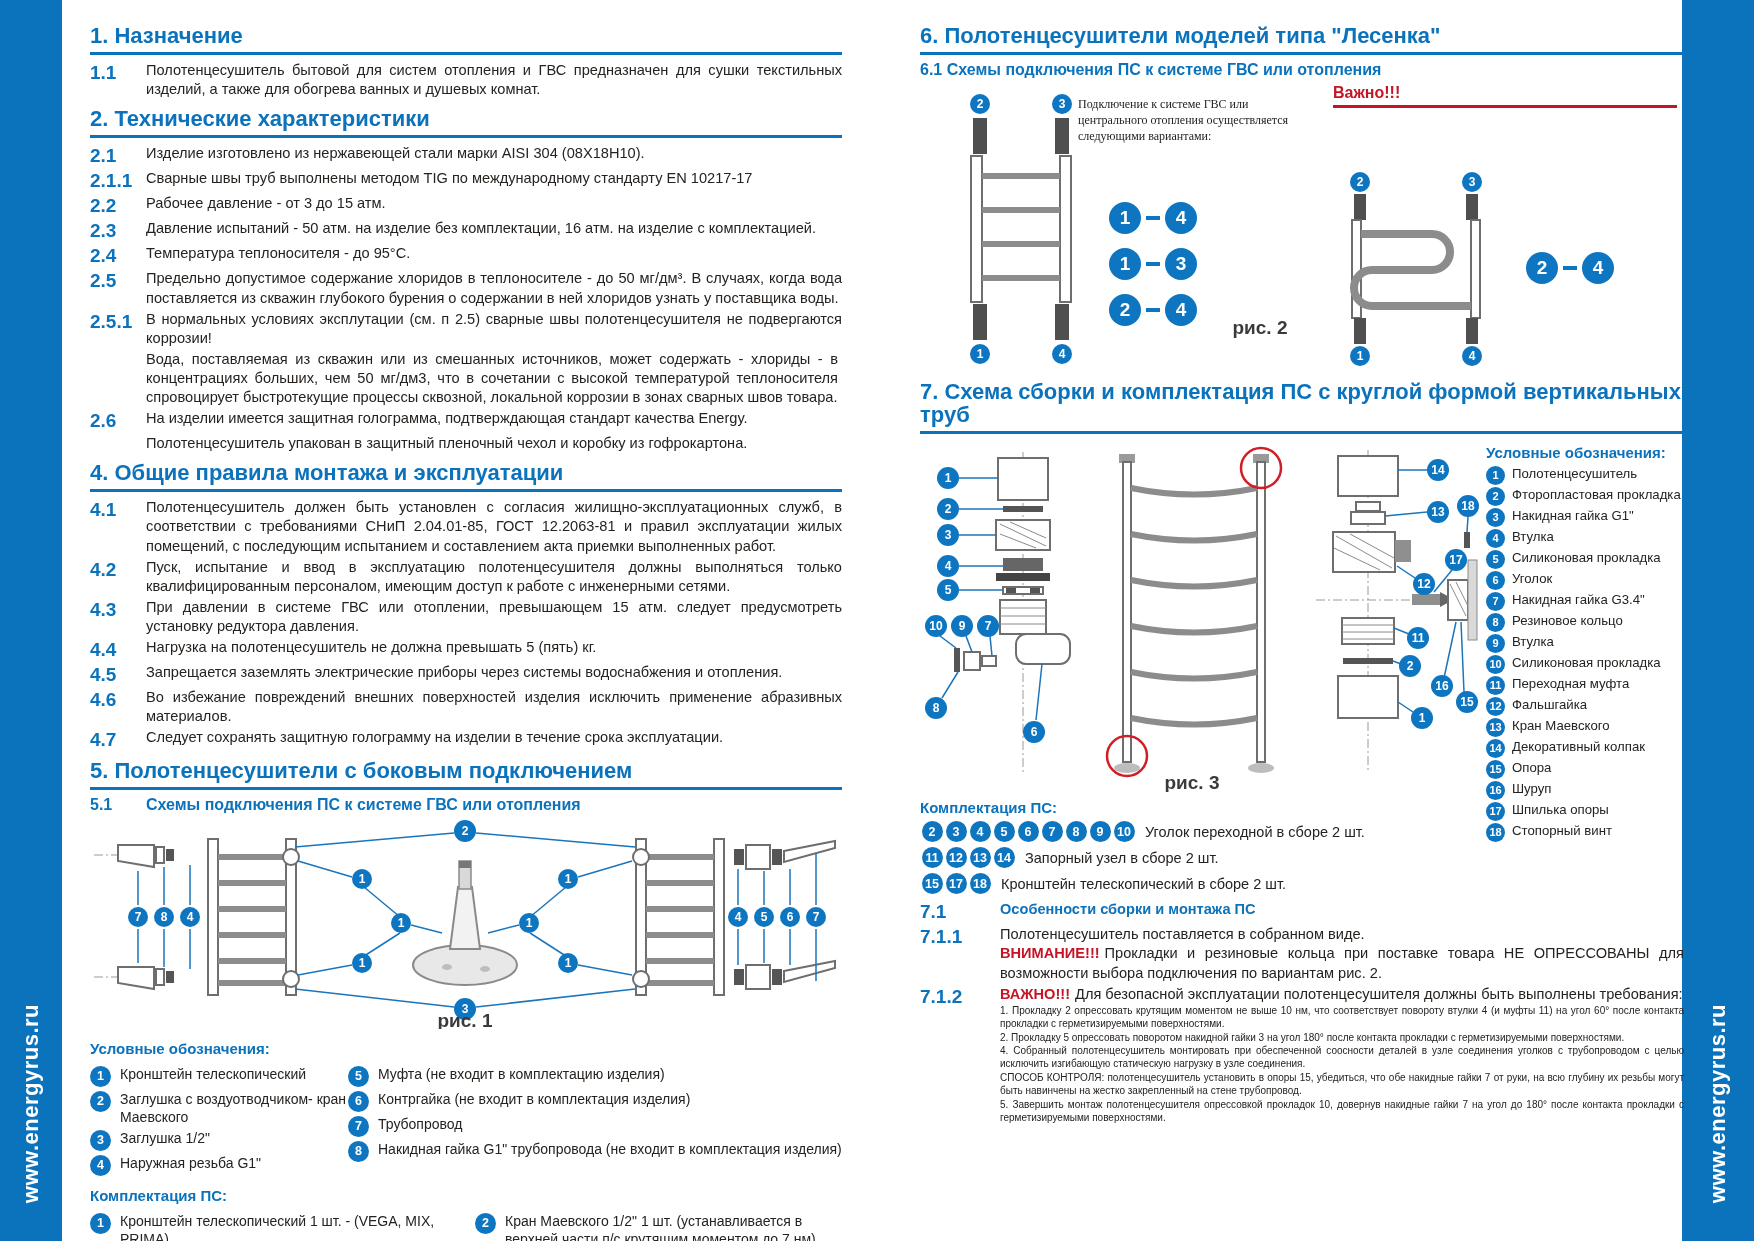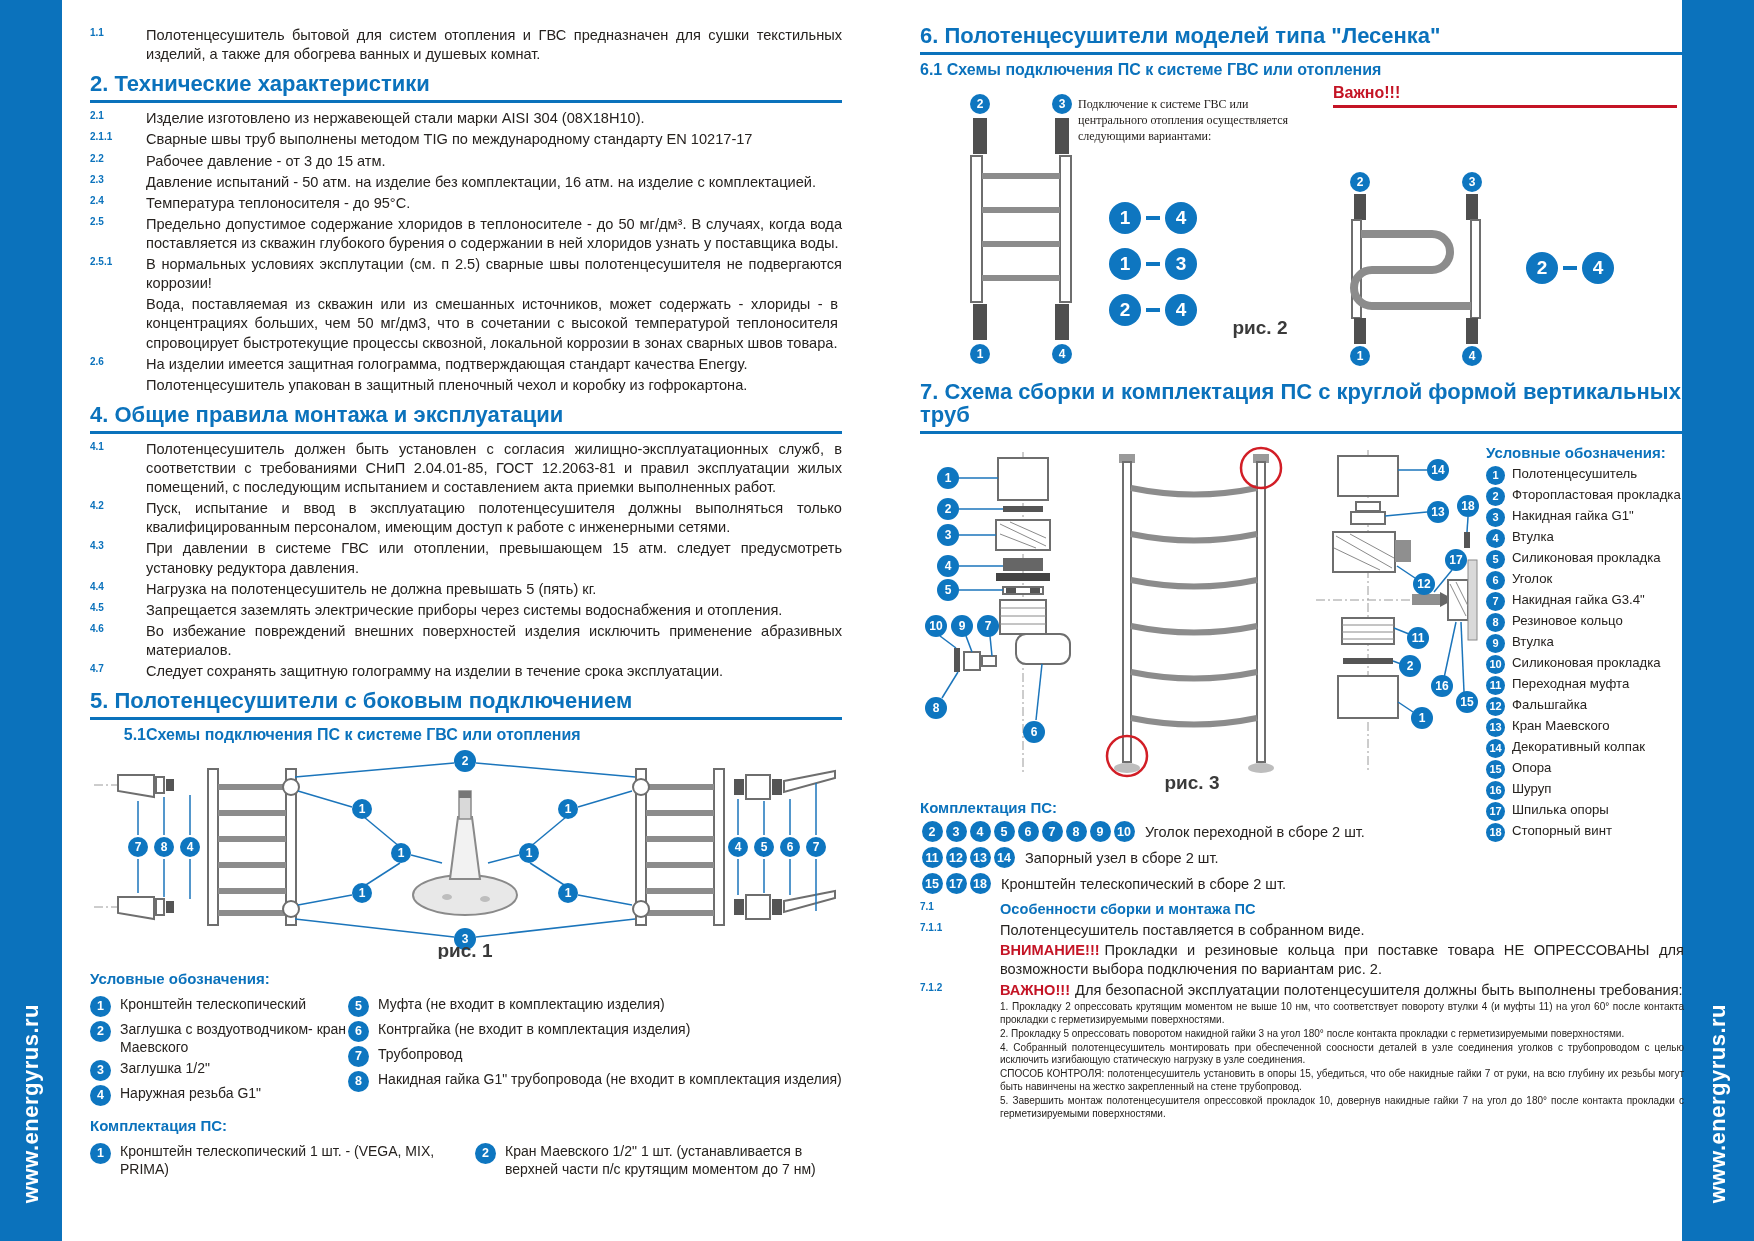--- a/index.html
+++ b/index.html
@@ -21,24 +21,24 @@
   .col { position:absolute; top:24px; }
   .col-left  { left:90px;  width:752px; }
   .col-right { left:920px; width:764px; }
 
   .sec-h {
     color:#0B72BC; font-weight:bold; font-size:22px; line-height:1.05;
     border-bottom:3px solid #0B72BC; padding-bottom:5px; margin:8px 0 6px;
   }
   .first { margin-top:0; }
   .item { display:flex; margin:2px 0; }
-  .item .n { flex:0 0 56px; color:#0B72BC; font-weight:bold; font-size:10px; padding-top:1px; }
+  .item .n { flex:0 0 56px; color:#0B72BC; font-weight:bold; font-size:19px; padding-top:1px; }
   .item .t { flex:1; font-size:14.6px; line-height:1.31; text-align:justify; }
   .plain { font-size:14.6px; line-height:1.31; margin:2px 4px 2px 56px; text-align:justify; }
-  .subh { display:flex; margin:5px 0 3px; color:#0B72BC; font-weight:bold; font-size:16px;text-align:right; }
+  .subh { display:flex; margin:5px 0 3px; color:#0B72BC; font-weight:bold; font-size:16px; }
   .subh .n { flex:0 0 56px; }
 
   .legend-title { color:#0B72BC; font-weight:bold; font-size:15px; margin:7px 0 5px; }
   .leg-cols { display:flex; }
   .leg-col1 { flex:0 0 258px; }
   .leg-col2 { flex:1; }
   .li { display:flex; gap:9px; margin:4px 0; font-size:14px; line-height:1.25; align-items:flex-start; }
   .ci {
     flex:0 0 21px; width:21px; height:21px; border-radius:50%;
     background:#0E76C0; color:#fff; font-weight:bold; font-size:12.5px;
@@ -89,20 +89,21 @@
 
 <div class="bar bar-left">
   <span class="site">www.energyrus.ru</span>
 </div>
 <div class="bar bar-right">
   <span class="site">www.energyrus.ru</span>
 </div>
 
 <div class="col col-left">
 
+  <div class="sec-h first">1. Назначение</div>
   <div class="item">
     <span class="n">1.1</span>
     <span class="t">Полотенцесушитель бытовой для систем отопления и ГВС предназначен для сушки текстильных изделий, а также для обогрева ванных и душевых комнат.</span>
   </div>
 
   <div class="sec-h">2. Технические характеристики</div>
   <div class="item">
       <span class="n">2.1</span>
       <span class="t">Изделие изготовлено из нержавеющей стали марки AISI 304 (08X18H10).</span>
     </div>

